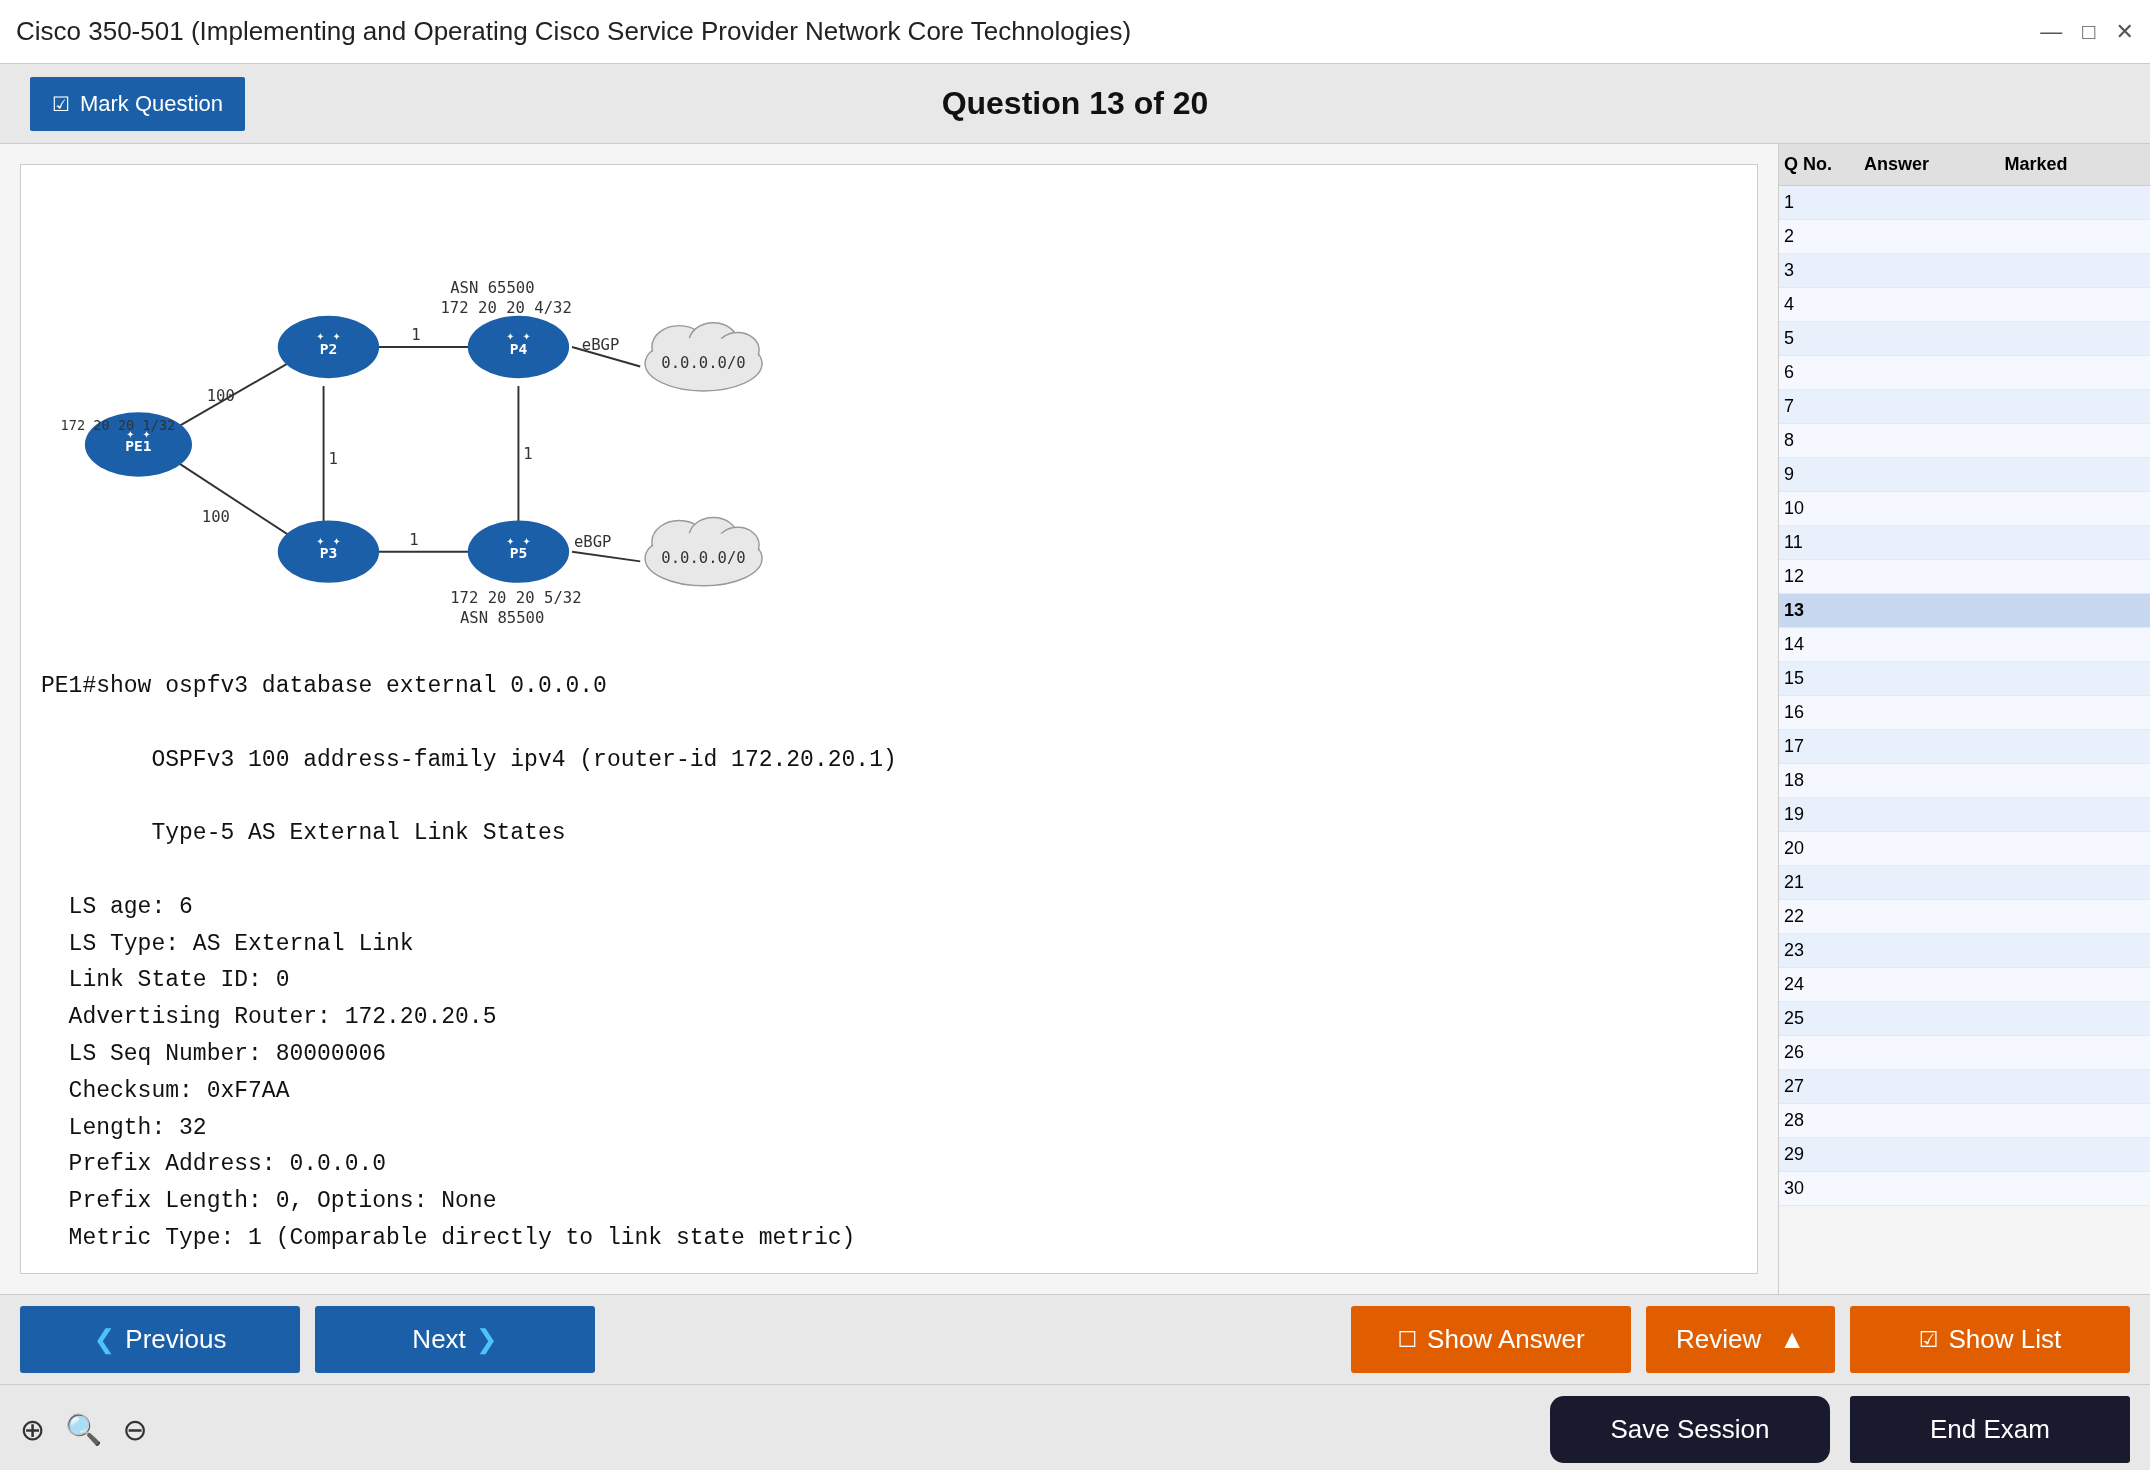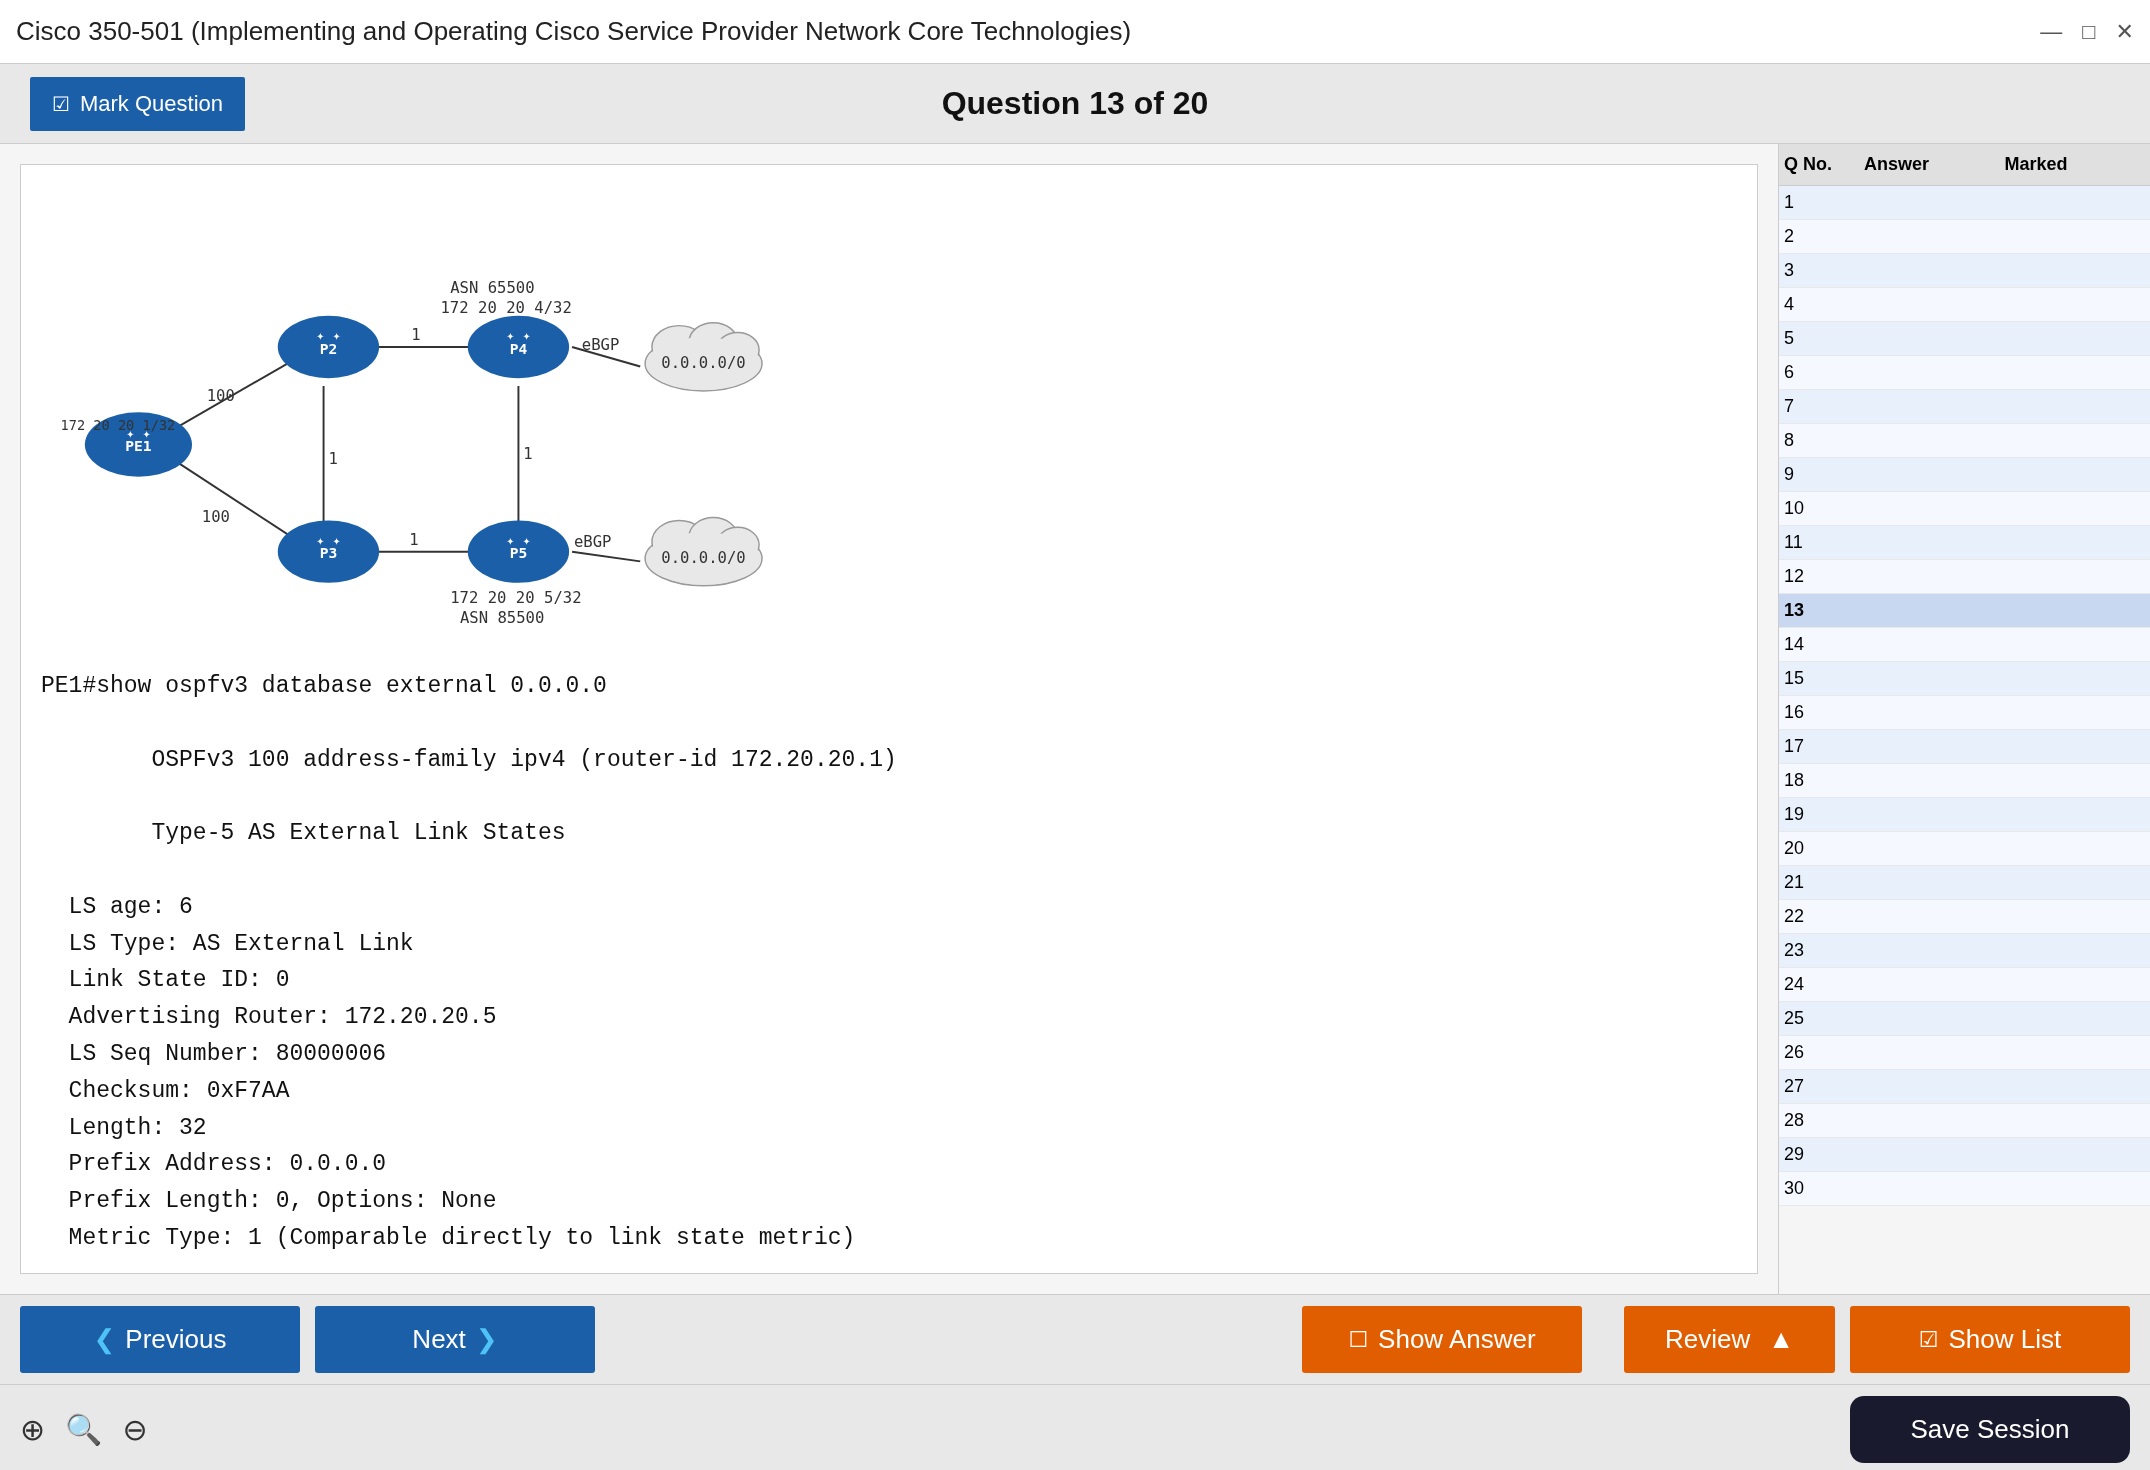--- a/index.html
+++ b/index.html
@@ -164,28 +164,27 @@
       display: flex;
       align-items: center;
       gap: 10px;
       min-width: 280px;
       justify-content: center;
     }
     .btn-review {
       background: #e05e00;
       color: white;
       border: none;
-      padding: 18px 41px;
+      padding: 18px 30px;
       font-size: 26px;
       cursor: pointer;
       border-radius: 3px;
       display: flex;
       align-items: flex-end;
       gap: 10px;
-      margin-left: 27px;
     }
     .btn-show-list {
       background: #e05e00;
       color: white;
       border: none;
       padding: 18px 30px;
       font-size: 26px;
       cursor: pointer;
       border-radius: 3px;
       display: flex;
@@ -539,13 +538,14 @@
     <span>Show List</span>
   </button>
 </div>
 
 <div class="zoom-bar">
   <span class="zoom-icon">⊕</span>
   <span class="zoom-icon">🔍</span>
   <span class="zoom-icon">⊖</span>
   <div class="zoom-spacer"></div>
   <button class="btn-save-session">Save Session</button>
+  <button class="btn-end-exam">End Exam</button>
 </div>
 
 </body></html>

